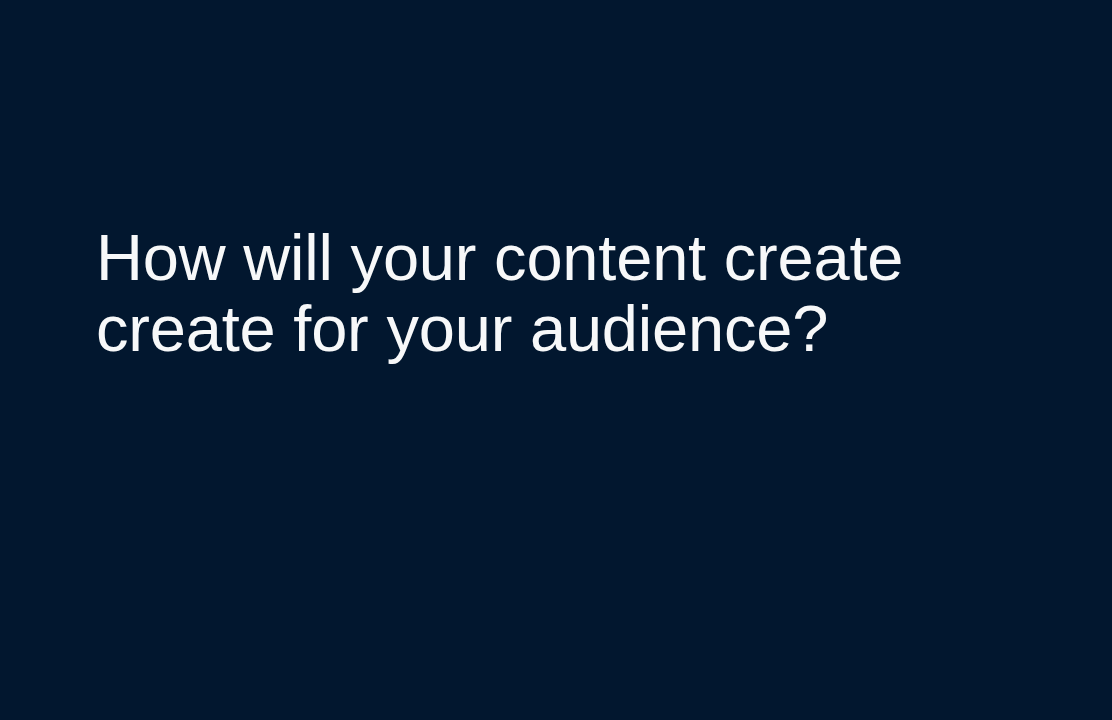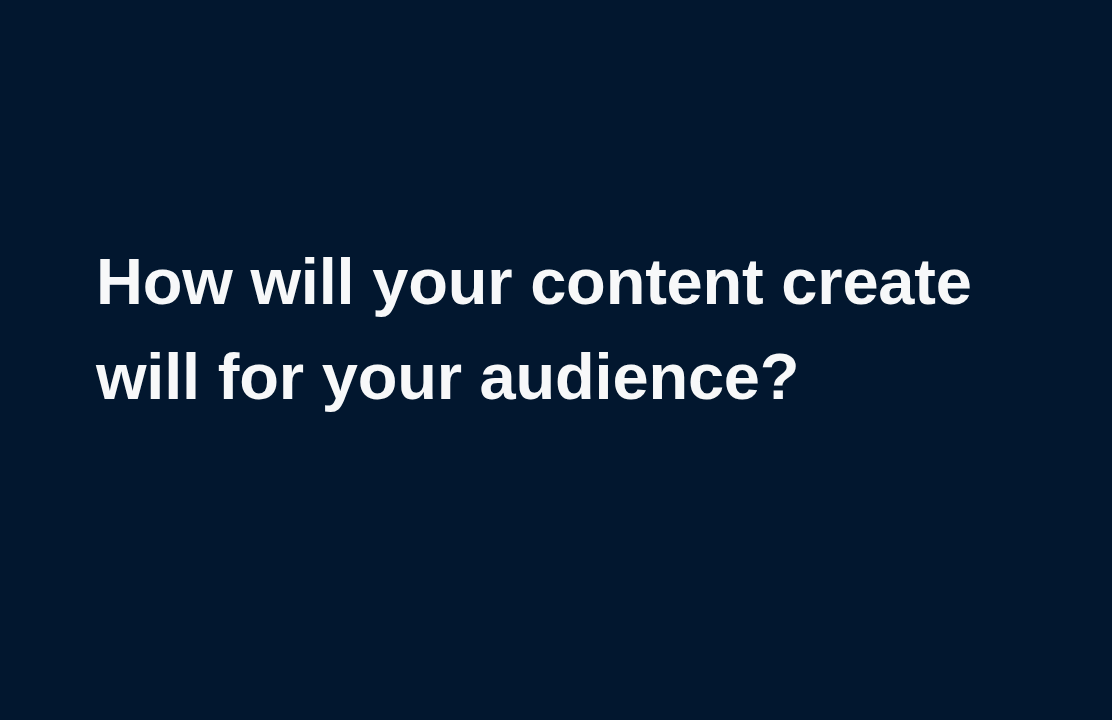--- a/index.html
+++ b/index.html
@@ -28,32 +28,31 @@
     position: absolute;
     left: 96px;
     top: 222px;
     width: 920px;
   }
 
   .headline-line {
     display: block;
     color: #f7f8f9;
     font-family: "Liberation Sans", sans-serif;
-    font-weight: bold;
+    font-weight: normal;
     font-size: 65px;
     line-height: 71px;
     letter-spacing: -0.2px;
     white-space: nowrap;
-    margin-top: 24px;
     -webkit-font-smoothing: antialiased;
   }
 </style>
 </head>
 <body>
 
 <div id="slide">
 
   <div id="headline-block">
     <span class="headline-line">How will your content create</span>
-    <span class="headline-line">will for your audience?</span>
+    <span class="headline-line">create for your audience?</span>
   </div>
 
 </div>
 
 </body></html>

